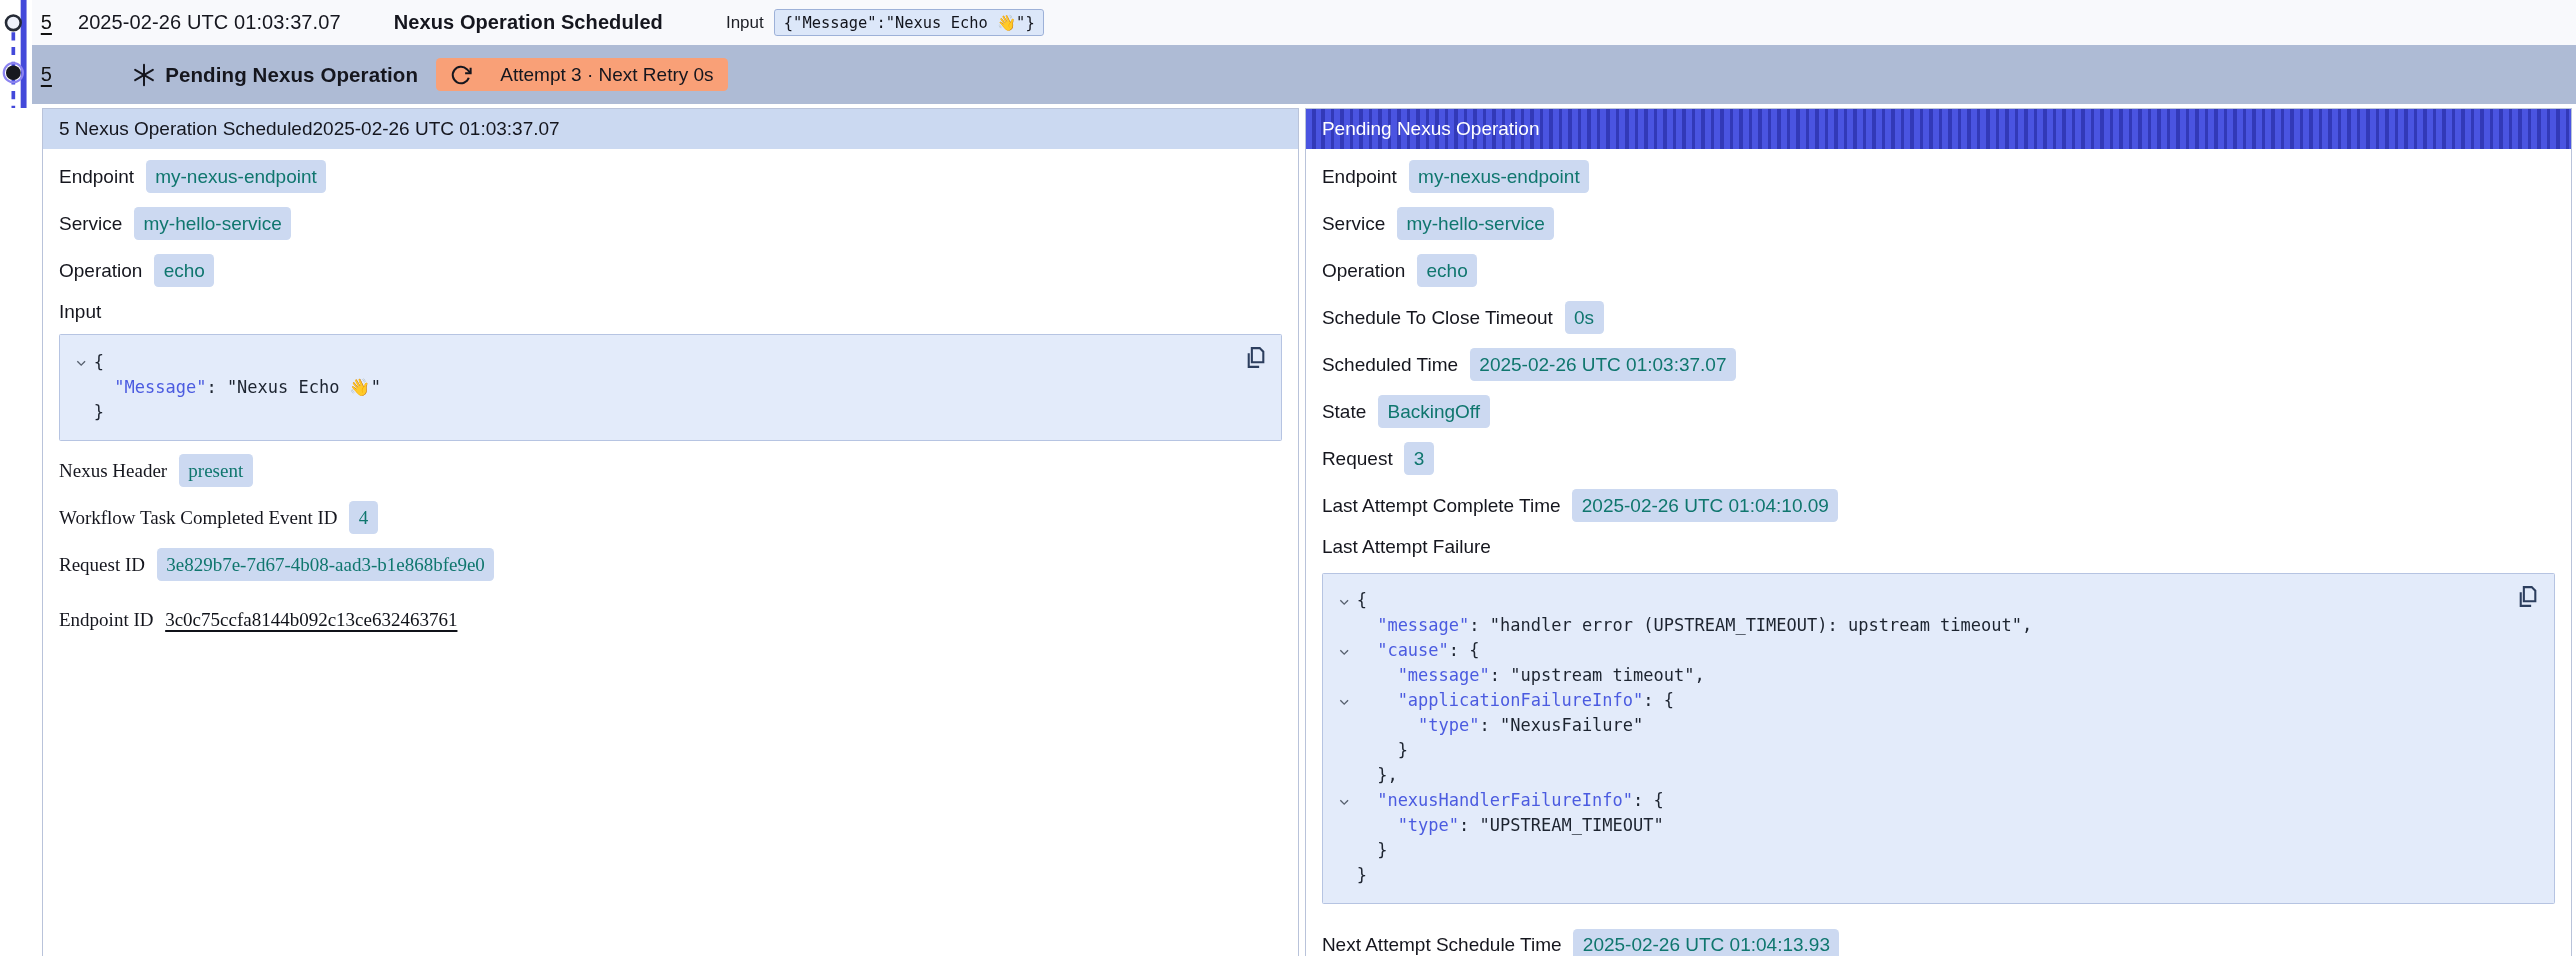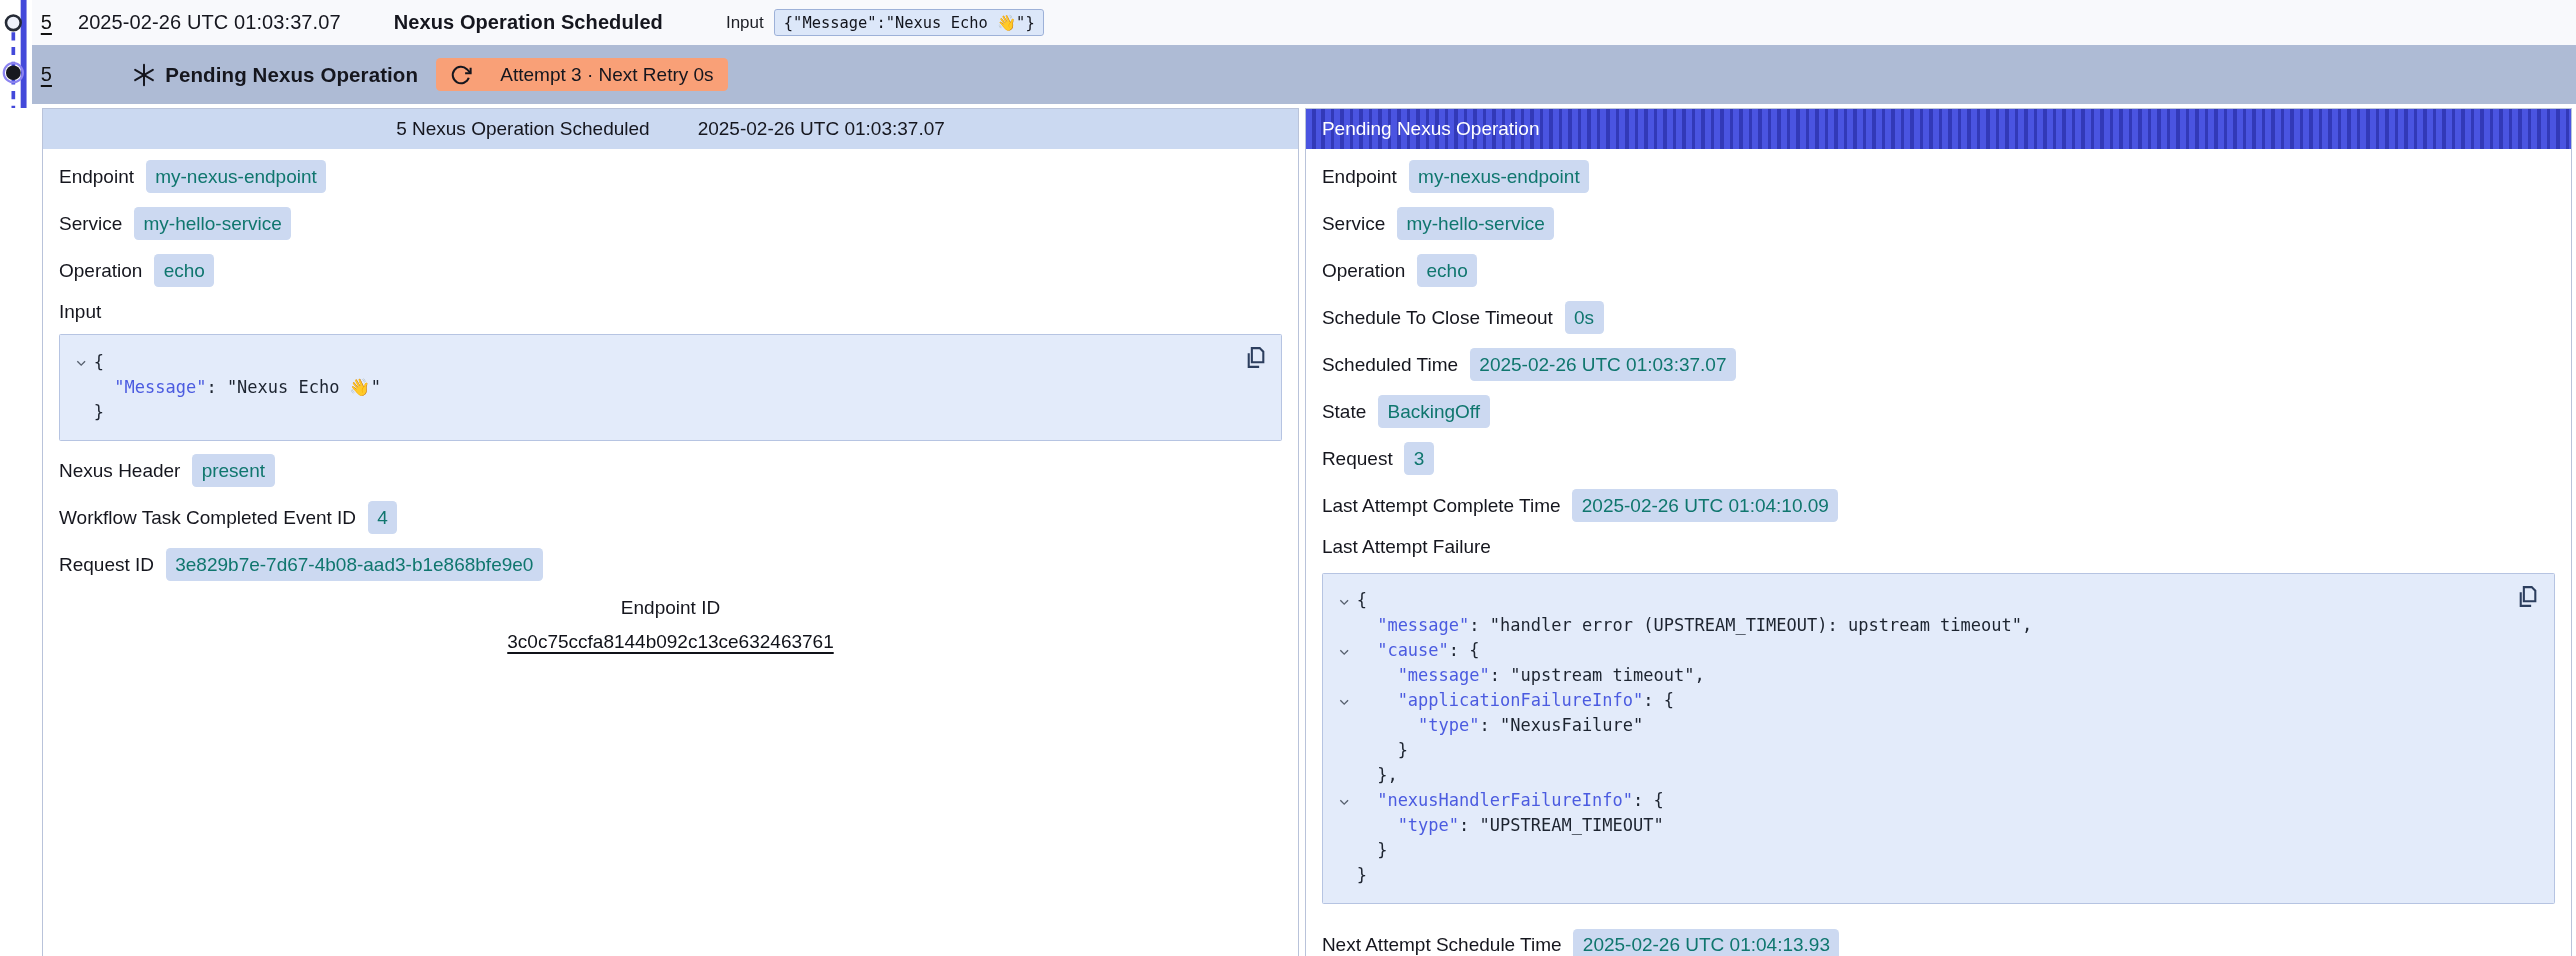--- a/index.html
+++ b/index.html
@@ -31,21 +31,21 @@
 
   
   #panels { position:absolute; left:42px; right:4.4px; top:108px; bottom:0;
             display:flex; gap:5.9px; }
   .panel { border:1.5px solid var(--panel_border); border-bottom:none; background:#fff;
            overflow:hidden; }
   #panel-left  { width:1257px; flex:none; }
   #panel-right { flex:1; }
   .panel-header { height:40px; display:flex; align-items:center;
                   padding:0 16px; font-size:19px; }
-  #panel-left .panel-header { background:var(--header_bg); justify-content:center;gap:48px; }
+  #panel-left .panel-header { background:var(--header_bg); justify-content:flex-start; }
   #panel-right .panel-header {
       background:repeating-linear-gradient(90deg,
         var(--stripe_a) 0px, var(--stripe_a) 5.9px,
         var(--stripe_b) 5.9px, var(--stripe_b) 9.5px);
       color:#ffffff; font-weight:500; }
   .panel-body { padding:4px 16px; }
 
   .field { display:flex; align-items:center; height:47px; gap:11.7px; font-size:19px; }
   .badge { background:var(--badge_bg); border-radius:4.4px; padding:5.1px 9.5px;
            color:#0f766e; white-space:nowrap; }
@@ -63,22 +63,22 @@
   .code-gutter { width:25px; flex:none; display:flex; justify-content:center; }
   .code-gutter svg { margin-top:7.3px; }
   .code-content { white-space:pre; }
   .tok-k { color:var(--key_blue); }
   .tok-p, .tok-s { color:#1d2430; }
   .copy-btn { position:absolute; top:10.3px; right:11.7px; width:28px; height:28px;
               background:none; border:none; cursor:pointer; }
   .copy-btn svg { width:25px; height:25px; }
 
   #left-input-block { margin-top:2.2px; height:107px; }
-  #left-fields-2 { margin-top:5.9px; }
-  #endpoint-id-row { margin-top:8.8px;flex-direction:column; }
+  #left-fields-2 { margin-top:5.9px;font-family:Liberation Serif, serif; }
+  #endpoint-id-row { margin-top:8.8px; }
   #failure-block { margin-top:5.9px; }
   #next-attempt-row { margin-top:17.6px; }
 </style>
 </head>
 <body>
 
 <div id="screen">
 
   <svg id="timeline-svg" width="34" height="108" viewBox="0 0 46 147">
     <rect x="28" y="0" width="8" height="147" fill="#4349da"></rect>

